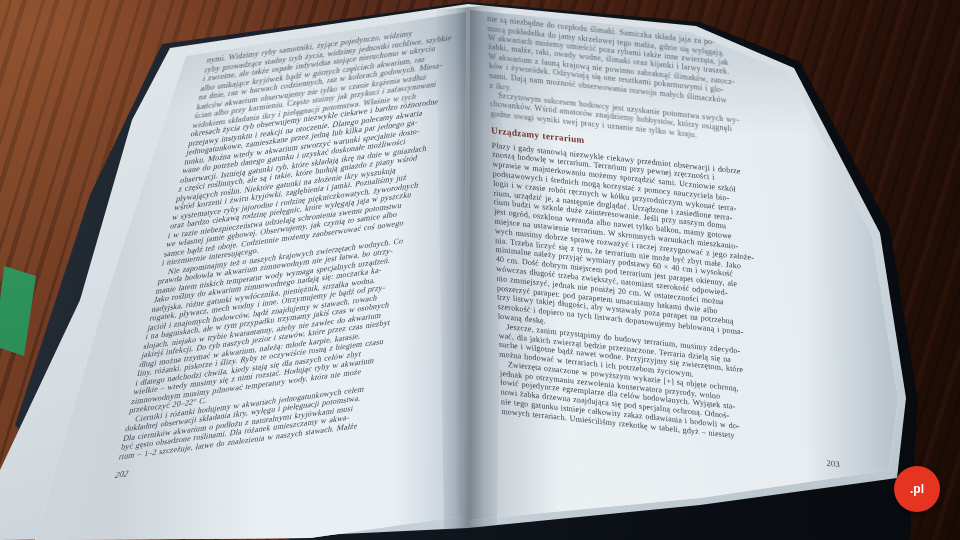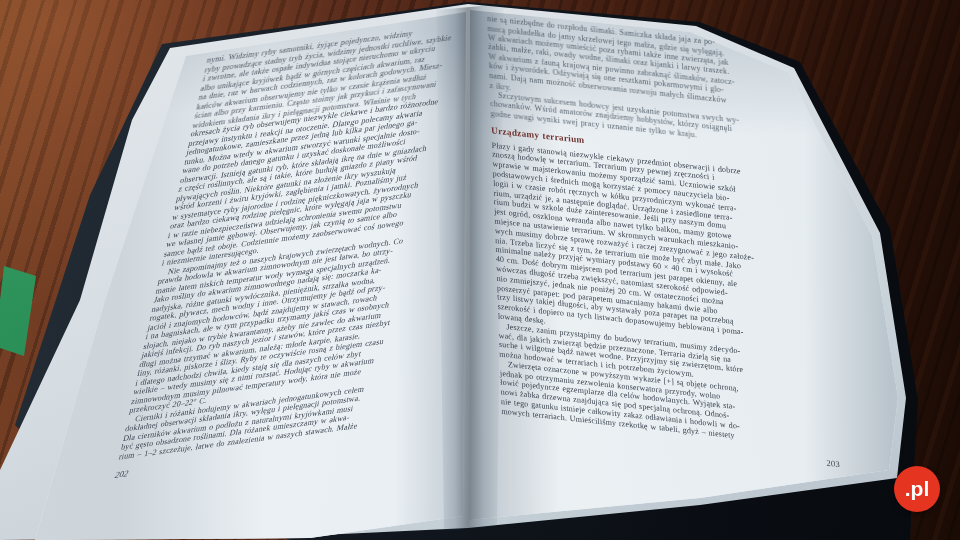--- a/index.html
+++ b/index.html
@@ -95,21 +95,21 @@
   
   .vignette{background:radial-gradient(120% 120% at 45% 45%, rgba(0,0,0,0) 58%, rgba(0,0,0,.20) 100%);
             pointer-events:none;}
 
   
   .watermark{position:absolute;left:703px;top:487px;width:250px;height:52px;
              font-family:"Liberation Sans","DejaVu Sans",sans-serif;}
   .wm-text{position:absolute;left:0;top:0;font-size:35px;font-weight:bold;
            letter-spacing:-1px;color:#ffffff;text-shadow:0 2px 6px rgba(0,0,0,.55);}
   .wm-badge{position:absolute;left:191px;top:-21px;width:46px;height:46px;border-radius:50%;
-            background:#e5341f;color:#fff;font-size:21px;font-weight:bold;
+            background:#e5341f;color:#fff;font-size:12px;font-weight:bold;
             text-align:center;line-height:46px;box-shadow:0 2px 5px rgba(0,0,0,.40);}
 </style>
 </head>
 <body>
 
 <div class="scene">
   <div class="layer table"></div>
   <div class="layer bookmark"></div>
   <div class="layer cover"></div>
   <div class="layer stack"></div>

